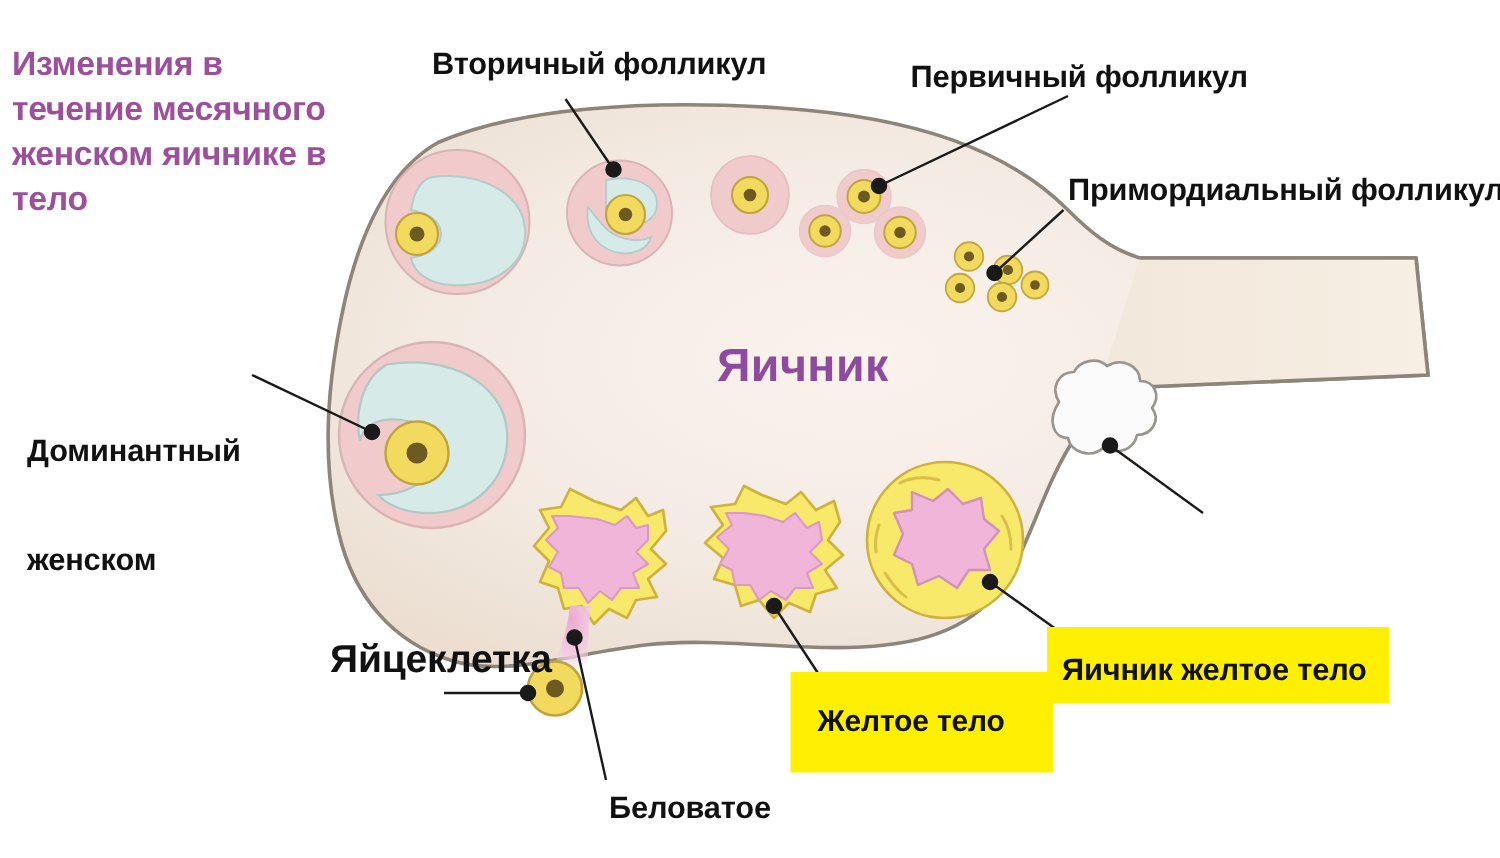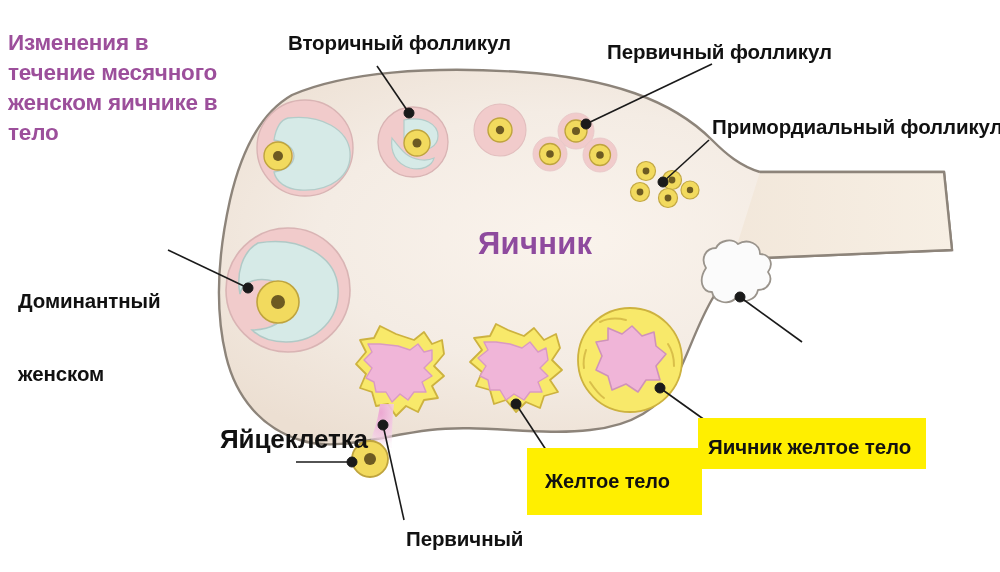--- a/index.html
+++ b/index.html
@@ -300,19 +300,19 @@
   <div class="lbl" id="lbl-primordial">Примордиальный фолликул</div>
 
   <div class="lbl" id="lbl-dominant">
     <div>Доминантный</div>
     <div>женском</div>
   </div>
 
 
   <div class="lbl" id="lbl-ovum">Яйцеклетка</div>
 
-  <div class="lbl" id="lbl-ovulation">Первичный</div>
+  <div class="lbl" id="lbl-ovulation">Беловатое</div>
 
   <div class="lbl" id="lbl-luteum">Желтое тело</div>
 
   <div class="lbl" id="lbl-mature">Яичник желтое тело</div>
 
 </div>
 
 </body></html>

